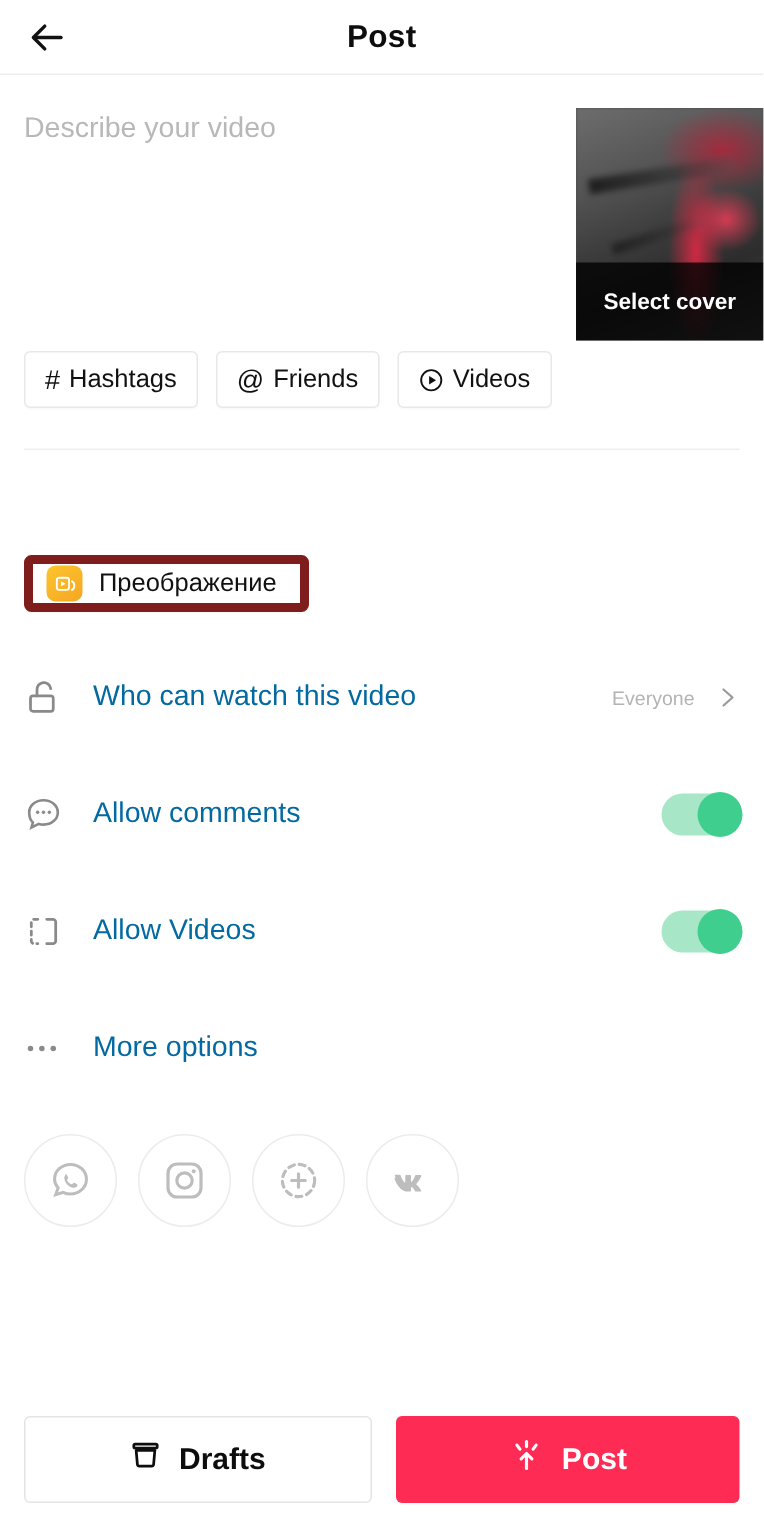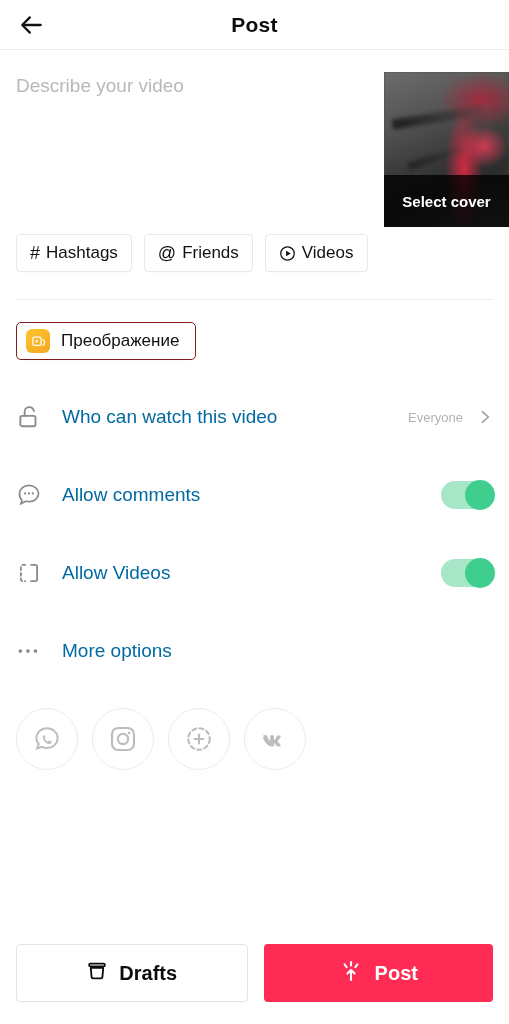--- a/index.html
+++ b/index.html
@@ -143,27 +143,28 @@
   }
 
   
   .effect-wrap { padding: 22px 16px 0 16px; }
   .effect-tag {
     display: inline-flex;
     align-items: center;
     gap: 11px;
     height: 38px;
     padding: 0 16px 0 9px;
-    border: 1px solid #7f1d1d;
+    border: 6px solid #7f1d1d;
     border-radius: 5px;
     background: #fff;
     font-size: 17px;
     color: #111;
     cursor: pointer;
     box-shadow: 0 1px 1px rgba(0,0,0,.02);
+    margin-top: 48px;
   }
   .effect-icon {
     width: 24px; height: 24px;
     border-radius: 6px;
     background: linear-gradient(145deg, #fdc52e, #f5a623);
     display: flex; align-items: center; justify-content: center;
   }
 
   
   .list { padding: 0 16px; margin-top: 18px; }

